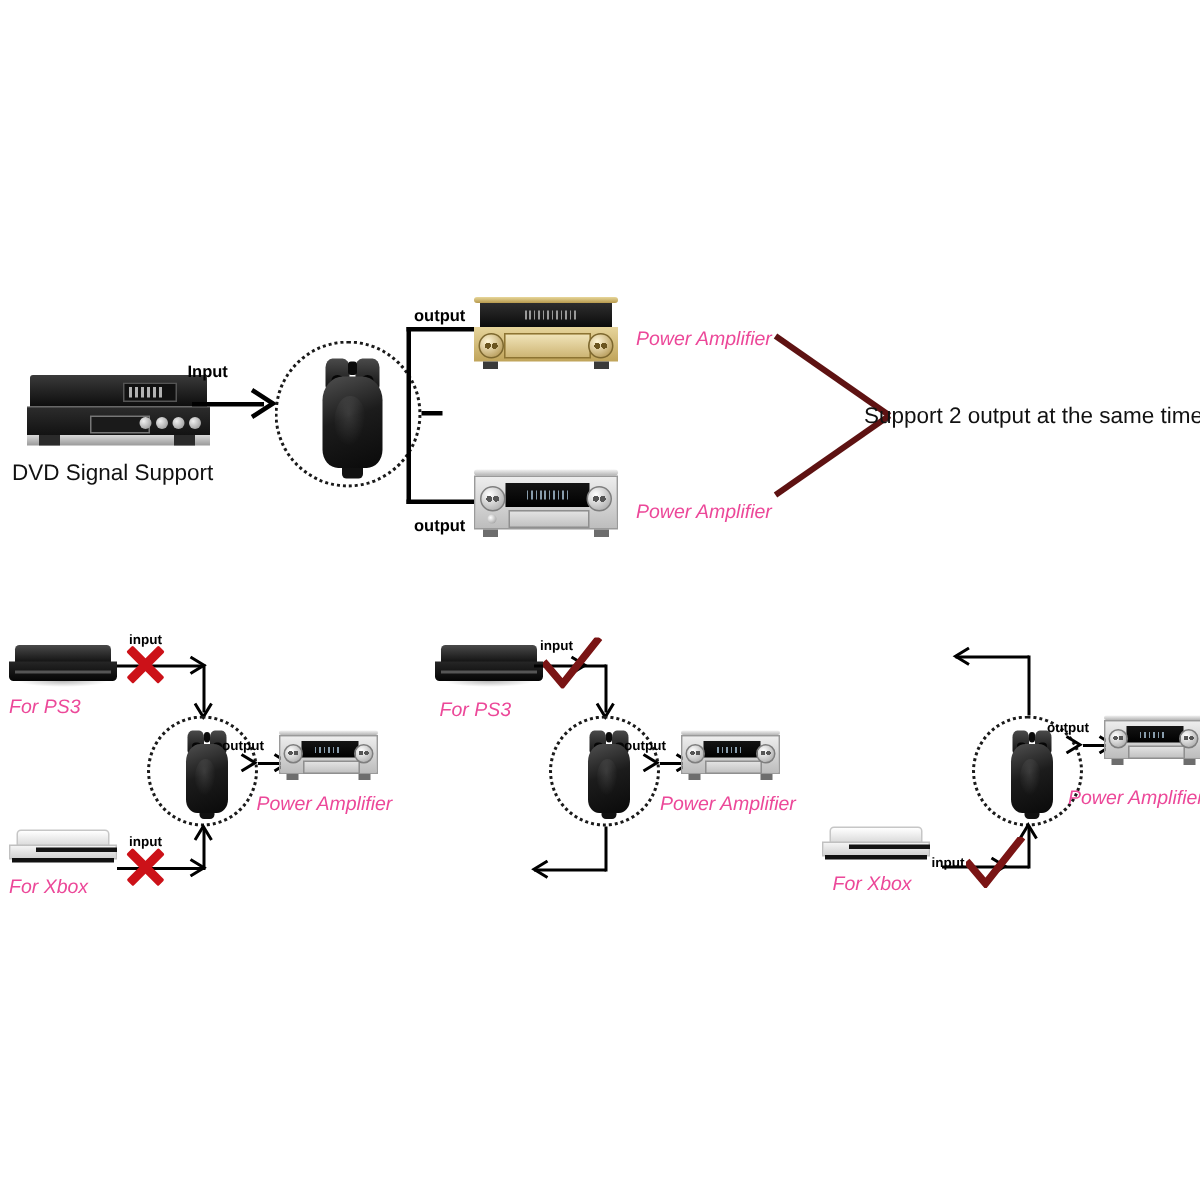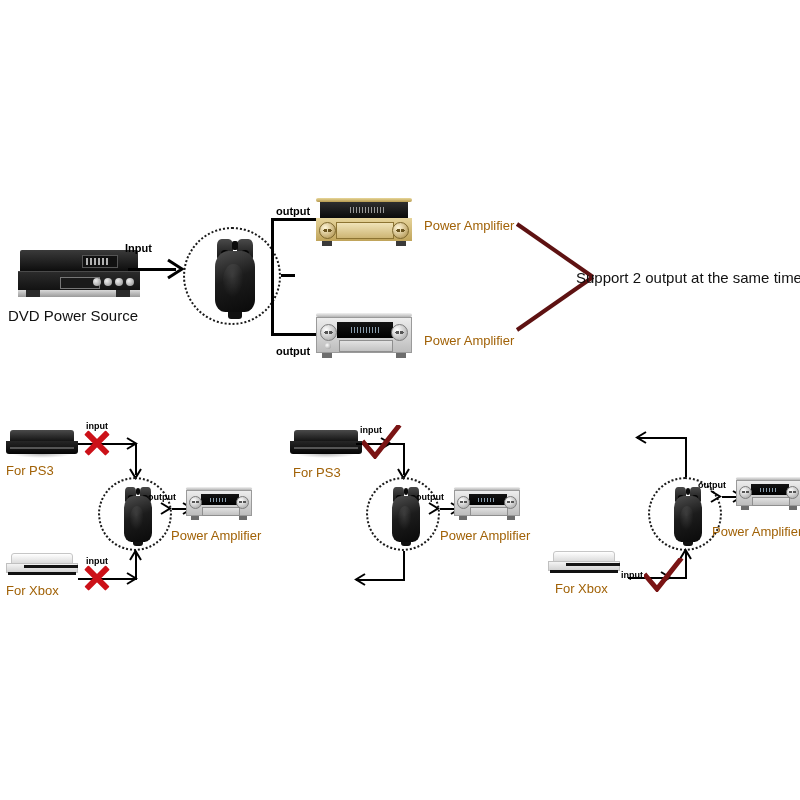--- a/index.html
+++ b/index.html
@@ -6,21 +6,21 @@
   body{
     width:800px;height:800px;background:#ffffff;
     font-family:"Liberation Sans",sans-serif;
     overflow:hidden;position:relative;
   }
   #stage{position:absolute;left:0;top:0;width:800px;height:800px;}
 
   .abs{position:absolute;}
 
   
-  .lbl{font-size:13px;color:#a16207;white-space:nowrap;}
+  .lbl{font-size:13px;color:#ec4899;white-space:nowrap;font-style:italic;}
   .lbl-big{font-size:15px;color:#111;white-space:nowrap;}
   .lbl-bold{font-size:11px;font-weight:bold;color:#000;white-space:nowrap;}
   .lbl-bold-sm{font-size:9px;font-weight:bold;color:#000;white-space:nowrap;}
   .caption{font-size:14px;color:#222;white-space:nowrap;}
 
   
   .wire-h{background:#000;height:3px;}
   .wire-v{background:#000;width:3px;}
   .wire-h2{background:#000;height:2px;}
   .wire-v2{background:#000;width:2px;}
@@ -168,21 +168,21 @@
           <i></i>
           <i></i>
           <i></i>
           <i></i>
         </div>
       </div>
     <div class="base"></div>
     <div class="foot" style="left:8px;"></div>
     <div class="foot" style="left:98px;"></div>
   </div>
-  <div class="abs lbl-big" style="left:8px;top:307px;">DVD Power Source</div>
+  <div class="abs lbl-big" style="left:8px;top:307px;">DVD Signal Support</div>
 
   <div class="abs lbl-bold" style="left:125px;top:242px;">Input</div>
   <div class="abs wire-h" style="left:128px;top:268px;width:48px;"></div>
   <svg class="abs" style="left:166px;top:258px;" width="22" height="22" viewBox="0 0 22 22">
     <path d="M2 2 L16 11 L2 20" fill="none" stroke="#000" stroke-width="3"></path>
   </svg>
 
   <div class="abs splitwrap" style="left:183px;top:227px;width:98px;height:98px;">
     <div class="splitter" style="left:26px;top:10px;width:48px;height:78px;">
       <div class="barrel bl"></div>

